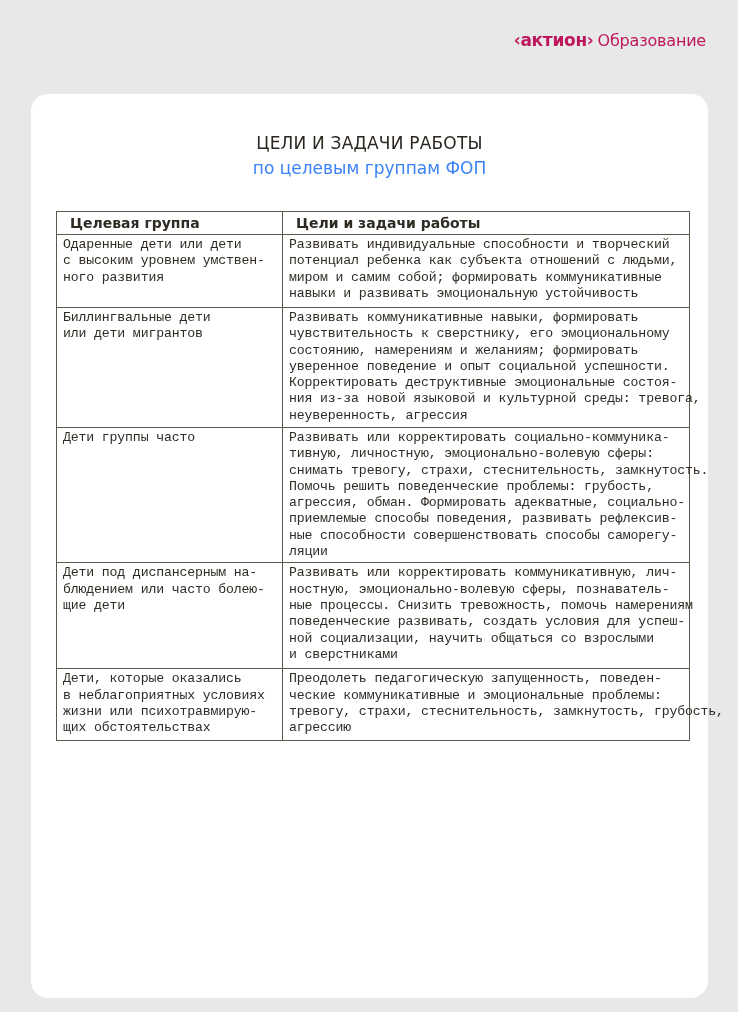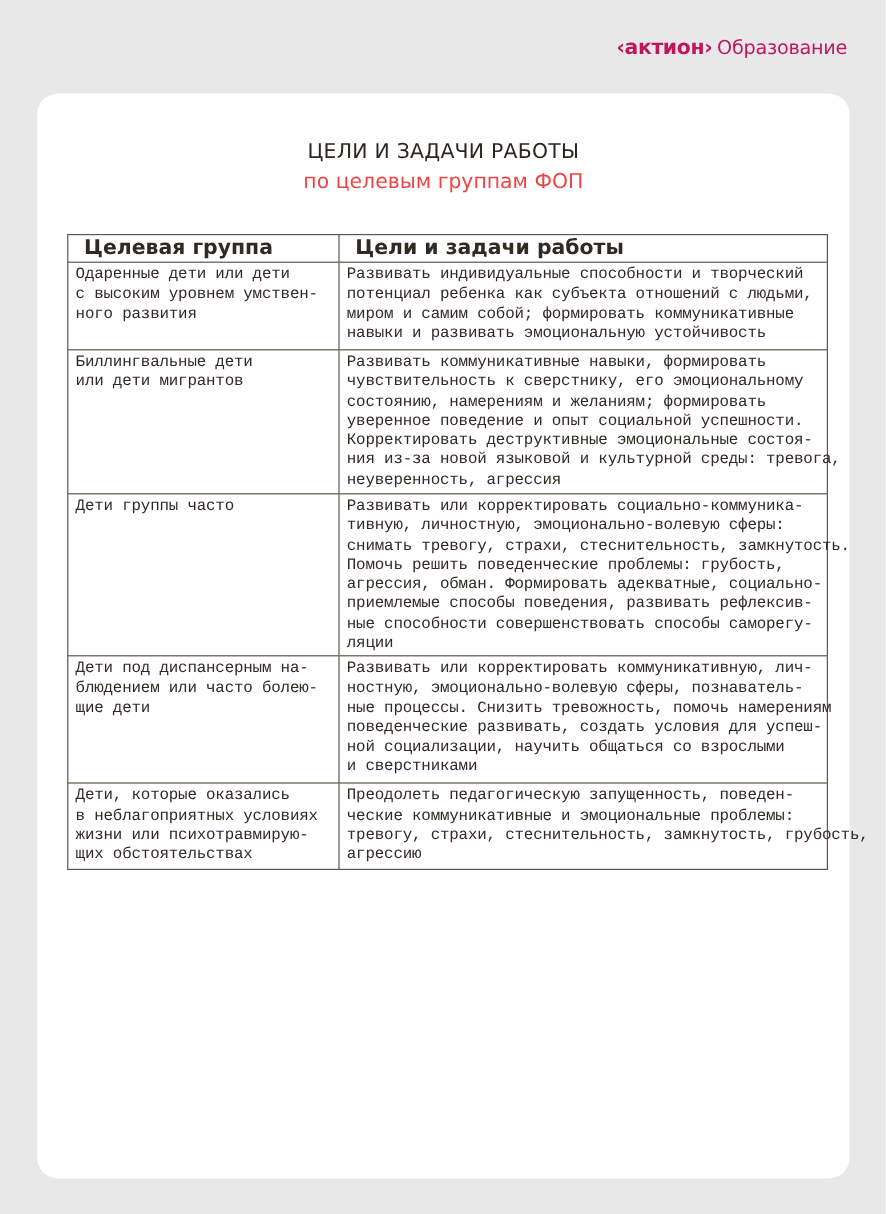--- a/index.html
+++ b/index.html
@@ -24,21 +24,21 @@
     letter-spacing: -0.3px;
   }
   .brand-sub {
     font-family: "DejaVu Sans", sans-serif;
     font-size: 16px;
     margin-left: 4px;
     letter-spacing: -0.2px;
   }
   .page {
     position: absolute;
-    left: 31px; top: 78px;
+    left: 31px; top: 94px;
     width: 677px; height: 904px;
     background: #ffffff;
     border-radius: 17px;
   }
   .title {
     position: absolute;
     left: 0; right: 0;
     top: 38px;
     text-align: center;
     font-family: "DejaVu Sans", sans-serif;
@@ -48,41 +48,41 @@
     color: #2b2620;
     letter-spacing: 0.2px;
   }
   .subtitle {
     position: absolute;
     left: 0; right: 0;
     top: 63px;
     text-align: center;
     font-size: 17px;
     line-height: 22px;
-    color: #ef4444;
+    color: #3b82f6;
   }
   table.goals {
     position: absolute;
     left: 25px; top: 117px;
     width: 633px;
     border-collapse: collapse;
     table-layout: fixed;
     font-family: "DejaVu Sans", sans-serif;
     color: #2f2a24;
   }
   table.goals col.c1 { width: 226px; }
   table.goals col.c2 { width: 407px; }
   table.goals th, table.goals td {
     border: 1px solid #5e584c;
     text-align: left;
     vertical-align: top;
     padding: 0 6px;
   }
   table.goals th {
-    font-size: 17px;
+    font-size: 14px;
     font-weight: bold;
     height: 22px;
     line-height: 22px;
     padding-left: 13px;
   }
   table.goals td {
     font-size: 13.2px;
     line-height: 16.3px;
     padding-top: 2px;
     padding-bottom: 2px;

